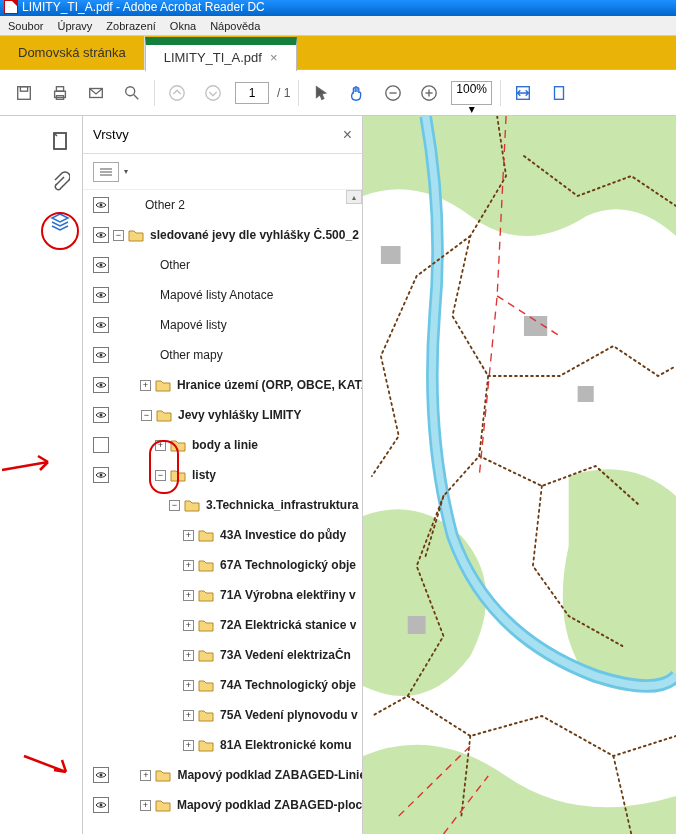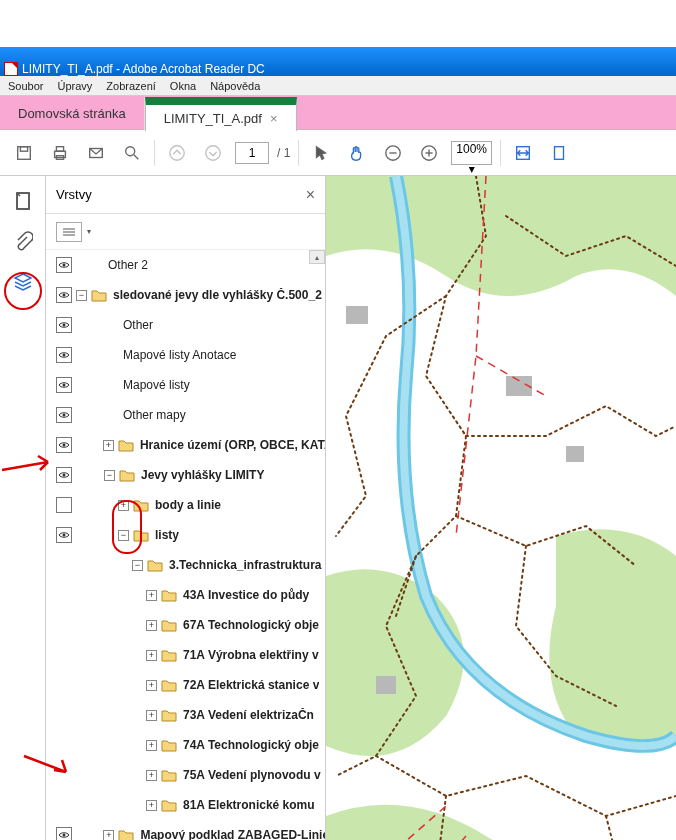--- a/index.html
+++ b/index.html
@@ -1,45 +1,45 @@
 <!DOCTYPE html>
 <html><head>
 <meta charset="utf-8">
 <style>
 * { box-sizing: border-box; margin: 0; padding: 0; font-family: "Segoe UI", Tahoma, sans-serif; }
 body { width: 676px; height: 840px; overflow: hidden; background: #fff; position: relative; }
 
 
-.titlebar { height: 29px; background: linear-gradient(#1e90ff, #0066cc); display: flex; align-items: flex-end; padding: 0 4px; color: #fff; font-size: 12px; margin-top: 47px; }
+.titlebar { height: 16px; background: linear-gradient(#1e90ff, #0066cc); display: flex; align-items: flex-start; padding: 0 4px; color: #fff; font-size: 12px; }
 .titlebar .pdf-icon { width: 14px; height: 14px; background: #fff; border: 1px solid #c00; margin-right: 4px; position: relative; }
 .titlebar .pdf-icon::after { content: ""; position: absolute; right: 0; top: 0; border-top: 5px solid #c00; border-left: 5px solid transparent; }
 
 
 .menubar { height: 20px; background: #f0f0f0; display: flex; align-items: center; gap: 14px; padding: 0 8px; font-size: 11px; color: #222; border-bottom: 1px solid #ccc; }
 .menubar span { cursor: default; }
 
 
-.tabbar { height: 34px; display: flex; align-items: flex-start; background: #f9a8d4; border-bottom: 1px solid #bbb; }
+.tabbar { height: 34px; display: flex; align-items: center; background: #eab308; border-bottom: 1px solid #bbb; }
 .tab { height: 34px; display: flex; align-items: center; padding: 0 18px; font-size: 13px; color: #333; border-right: 1px solid #ddd; }
 .tab.active { background: #fff; border-top: 8px solid #15803d; border-right: 1px solid #bbb; border-left: 1px solid #bbb; position: relative; top: 1px; }
 .tab .close { margin-left: 8px; font-size: 13px; color: #888; }
 
 
 .toolbar { height: 46px; display: flex; align-items: center; gap: 8px; padding: 0 10px; border-bottom: 1px solid #ccc; background: #fff; }
 .tb-btn { width: 28px; height: 28px; display: flex; align-items: center; justify-content: center; color: #555; border-radius: 2px; }
 .tb-btn svg { width: 18px; height: 18px; stroke: #666; fill: none; stroke-width: 1.5; }
 .tb-sep { width: 1px; height: 26px; background: #ddd; }
 .page-input { width: 34px; height: 22px; border: 1px solid #aaa; text-align: center; font-size: 12px; }
 .page-total { font-size: 12px; color: #555; }
 .zoom-select { height: 24px; border: 1px solid #aaa; font-size: 12px; padding: 0 4px; display: flex; align-items: center; gap: 6px; flex-direction: column; }
 .hand-btn svg { stroke: #2a6fd6; }
 .fit-btn svg { stroke: #2a6fd6; }
 
 
-.main { display: flex; height: calc(840px - 22px - 20px - 34px - 46px); }
+.main { display: flex; height: calc(840px - 22px - 20px - 34px - 46px); margin-left: 37px; }
 .leftbar { width: 46px; border-right: 1px solid #ccc; display: flex; flex-direction: column; align-items: center; padding-top: 14px; gap: 18px; position: relative; }
 .leftbar .lb-btn { width: 22px; height: 22px; display: flex; align-items: center; justify-content: center; }
 .leftbar .lb-btn svg { width: 20px; height: 20px; stroke: #555; fill: none; stroke-width: 1.5; }
 .leftbar .lb-btn.active svg { stroke: #2a6fd6; }
 .red-circle { position: absolute; width: 38px; height: 38px; border: 2px solid #d00; border-radius: 50%; left: 4px; top: 96px; pointer-events: none; }
 
 
 .layers-panel { width: 280px; border-right: 1px solid #ccc; display: flex; flex-direction: column; background: #fff; }
 .panel-header { height: 38px; display: flex; align-items: center; justify-content: space-between; padding: 0 10px; border-bottom: 1px solid #ddd; font-size: 13px; }
 .panel-header .close-x { font-size: 16px; color: #666; }

